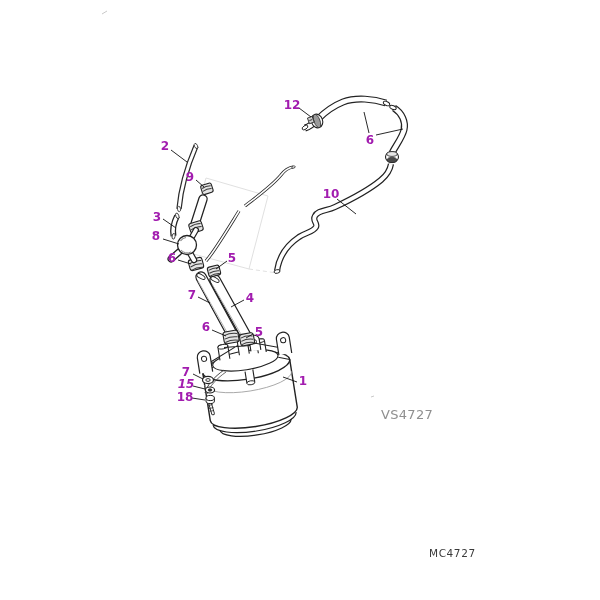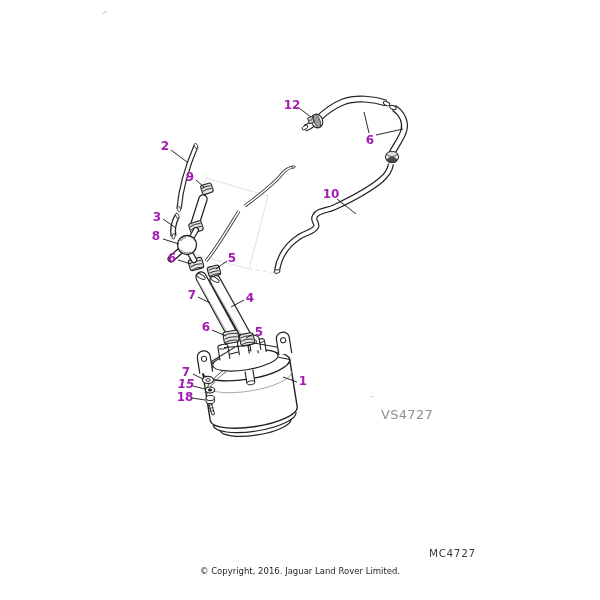--- a/index.html
+++ b/index.html
@@ -238,15 +238,14 @@
 <div class="callout" style="left:190px;top:177px;">9</div>
 <div class="callout" style="left:331px;top:194px;">10</div>
 <div class="callout" style="left:370px;top:140px;">6</div>
 <div class="callout" style="left:292px;top:105px;">12</div>
 <div class="callout" style="left:185px;top:397px;">18</div>
 <div class="callout" style="left:186px;top:372px;">7</div>
 <div class="callout" style="left:186px;top:384px;font-style:italic;">15</div>
 
 <div class="code-small" style="left:381px;top:407px;">VS4727</div>
 <div class="code-fig" style="left:429px;top:547px;text-align:center;">MC4727</div>
-<div class="copyright">© Copyright, 2016. Jaguar Land Rover Limited.</div>
 
 </div>
 
 </body></html>

